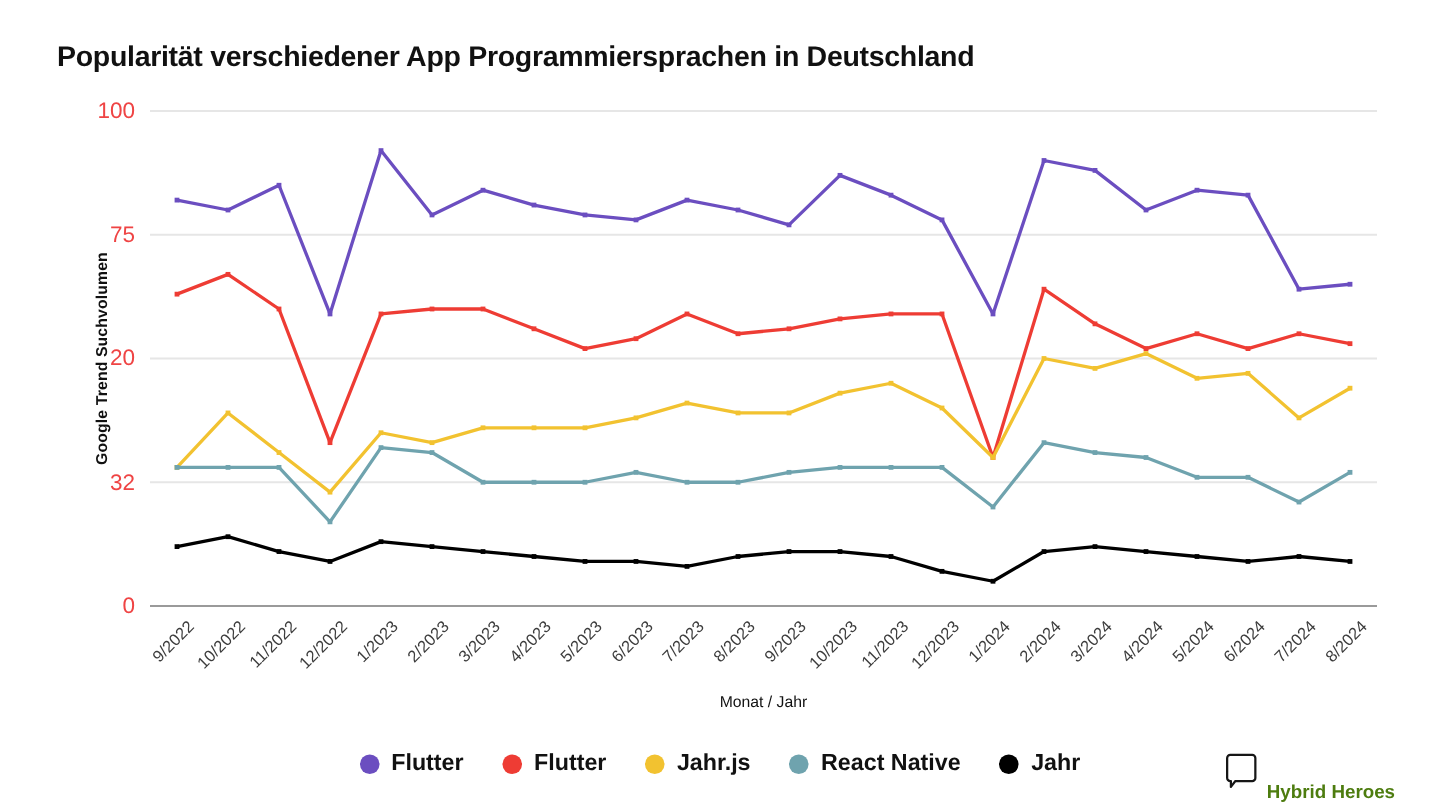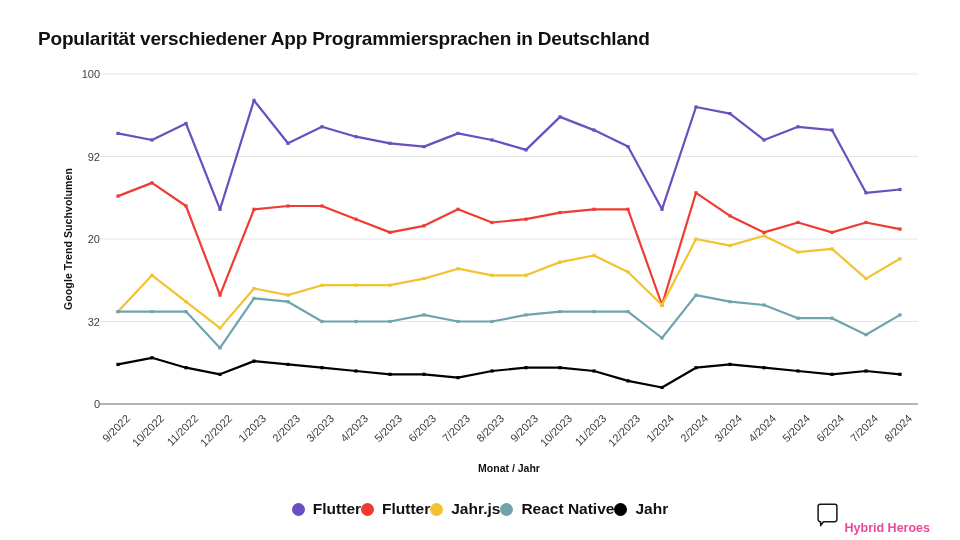--- a/index.html
+++ b/index.html
@@ -61,23 +61,24 @@
     text-align: center;
     font-size: 10.5px;
     font-weight: bold;
     color: #111111;
     letter-spacing: 0.1px;
   }
 
   .y-tick-label {
     position: absolute;
     right: 100%;
+    margin-right: 10px;
     transform: translateY(-50%);
-    font-size: 11px;
-    color: #404040;
+    font-size: 15px;
+    color: #ef4444;
     white-space: nowrap;
   }
 
   .x-tick-label {
     position: absolute;
     top: 100%;
     margin-top: 8px;
     font-size: 11px;
     color: #3c3c3c;
     white-space: nowrap;
@@ -86,32 +87,33 @@
     text-align: right;
   }
 
   .x-axis-label {
     position: absolute;
     left: 100px;
     width: 818px;
     top: 462px;
     text-align: center;
     font-size: 10.5px;
-    font-weight: bold;
+    font-weight: normal;
     color: #111111;
   }
 
   .legend {
     position: absolute;
     left: 0;
     right: 0;
     top: 500px;
     display: flex;
     align-items: center;
     justify-content: center;
+    gap: 26px;
   }
   .legend-item {
     display: flex;
     align-items: center;
     gap: 8px;
   }
   .legend-dot {
     width: 13px;
     height: 13px;
     border-radius: 50%;
@@ -128,39 +130,39 @@
     position: absolute;
     right: 30px;
     top: 499px;
     display: flex;
     align-items: center;
     gap: 7px;
   }
   .brand-name {
     font-size: 12.5px;
     font-weight: bold;
-    color: #ec4899;
+    color: #4d7c0f;
     white-space: nowrap;
     margin-top: 22px;
   }
 </style>
 </head>
 <body>
 
 <div class="chart-card">
 
   <div class="chart-title">Popularität verschiedener App Programmiersprachen in Deutschland</div>
 
   <div class="plot-area">
     <div class="y-axis-label">Google Trend Suchvolumen</div>
     <div id="y-ticks">
         <div class="y-tick-label" style="top: 100%;">0</div>
         <div class="y-tick-label" style="top: 75%;">32</div>
         <div class="y-tick-label" style="top: 50%;">20</div>
-        <div class="y-tick-label" style="top: 25%;">92</div>
+        <div class="y-tick-label" style="top: 25%;">75</div>
         <div class="y-tick-label" style="top: 0%;">100</div>
       </div>
     <div id="x-ticks">
         <div class="x-tick-label" style="left: 24px; margin-left: -34px;">9/2022</div>
         <div class="x-tick-label" style="left: 58px; margin-left: -40px;">10/2022</div>
         <div class="x-tick-label" style="left: 92px; margin-left: -39px;">11/2022</div>
         <div class="x-tick-label" style="left: 126px; margin-left: -40px;">12/2022</div>
         <div class="x-tick-label" style="left: 160px; margin-left: -34px;">1/2023</div>
         <div class="x-tick-label" style="left: 194px; margin-left: -34px;">2/2023</div>
         <div class="x-tick-label" style="left: 228px; margin-left: -34px;">3/2023</div>

